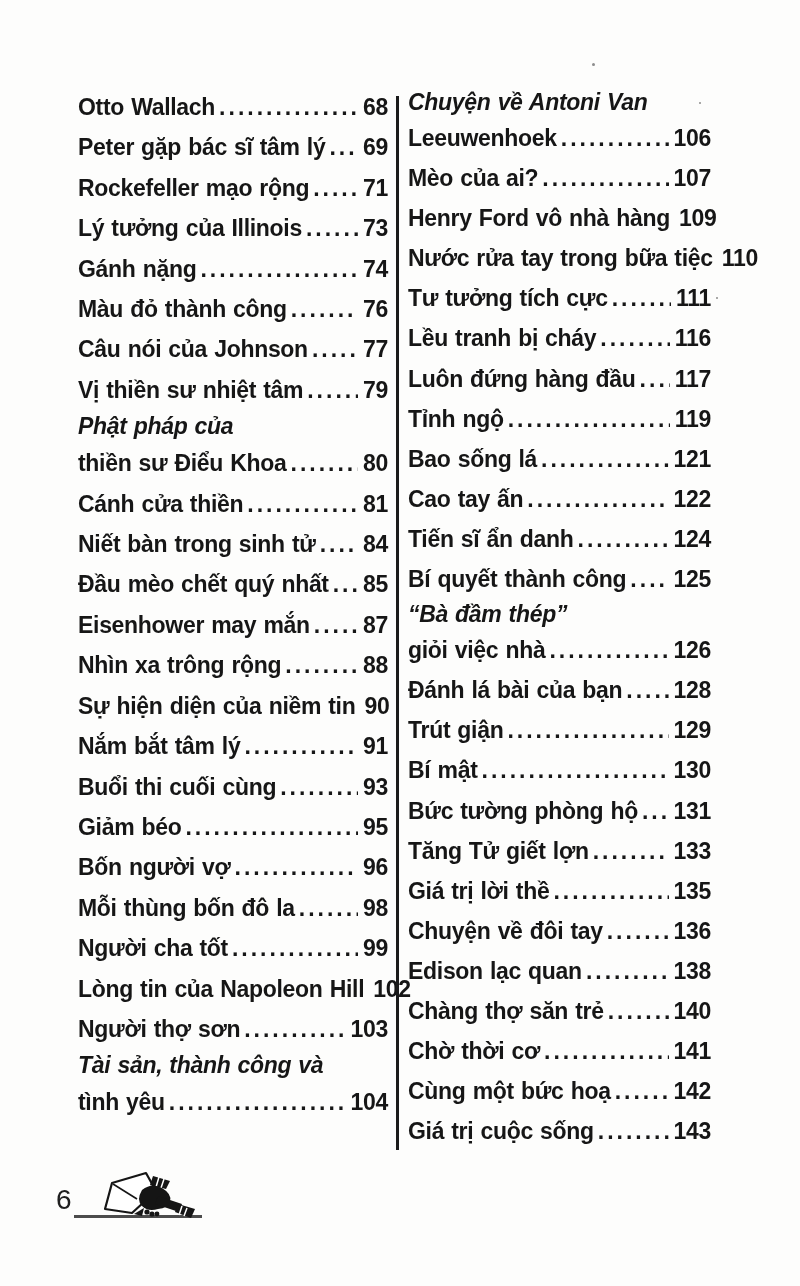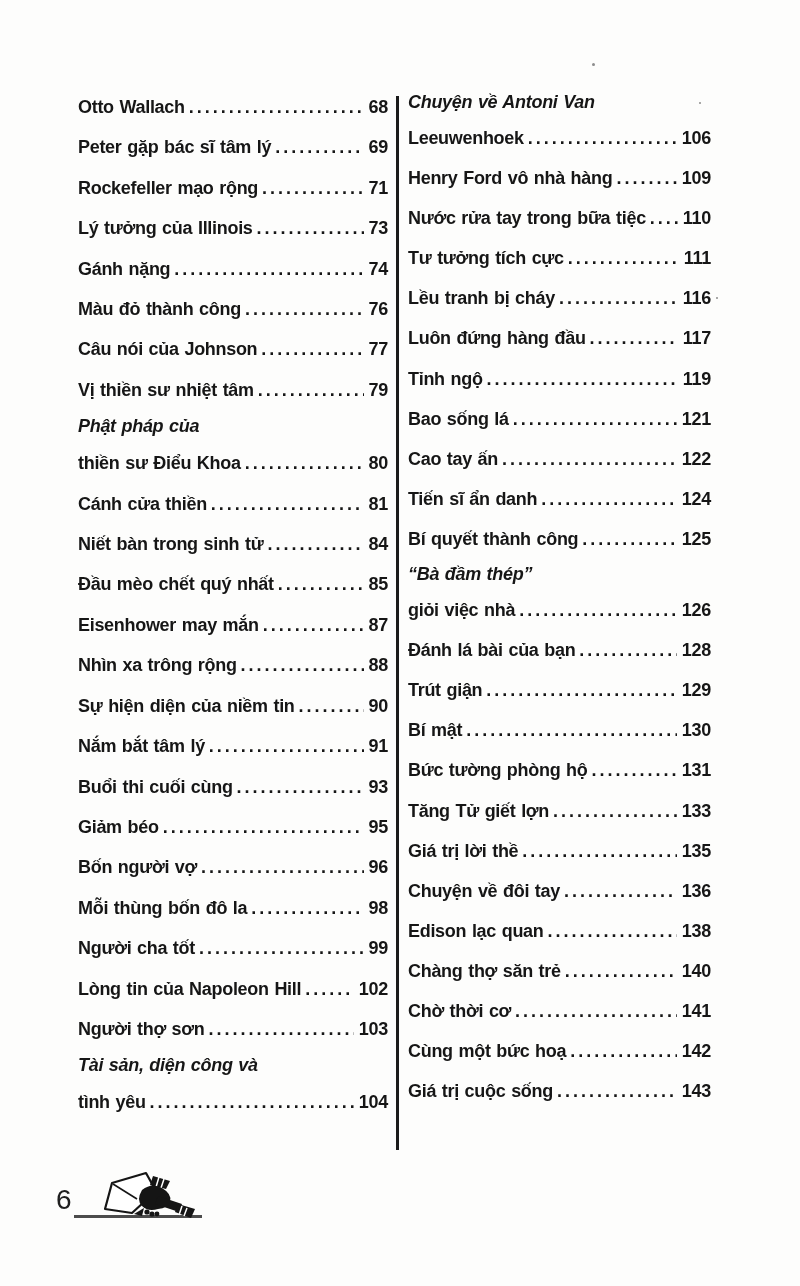--- a/index.html
+++ b/index.html
@@ -13,21 +13,21 @@
     height: 1286px;
     background: #fdfdfc;
     overflow: hidden;
     font-family: "Liberation Sans", "DejaVu Sans", sans-serif;
     color: #161616;
   }
   .toc-col {
     position: absolute;
     top: 87px;
     font-weight: 700;
-    font-size: 18px;
+    font-size: 23px;
     letter-spacing: -0.3px;
     word-spacing: 1px;
   }
   #col-left  { left: 78px;  width: 310px; --rh: 40.4px; --wh: 33px; }
   #col-right { left: 408px; width: 303px; --rh: 40.1px; --wh: 31px; }
 
   .entry { display: block; }
   .line {
     display: flex;
     align-items: baseline;
@@ -256,21 +256,21 @@
       </div>
       <div class="entry">
         <div class="line last">
           <span class="title">Người thợ sơn</span>
           <span class="leader"></span>
           <span class="pg">103</span>
         </div>
       </div>
       <div class="entry multi">
         <div class="line first">
-          <span class="title">Tài sản, diện công và</span>
+          <span class="title">Tài sản, thành công và</span>
         </div>
         <div class="line last">
           <span class="title">tình yêu</span>
           <span class="leader"></span>
           <span class="pg">104</span>
         </div>
       </div>
     </div>
 
   <div id="column-divider"></div>
@@ -281,20 +281,27 @@
           <span class="title">Chuyện về Antoni Van</span>
         </div>
         <div class="line last">
           <span class="title">Leeuwenhoek</span>
           <span class="leader"></span>
           <span class="pg">106</span>
         </div>
       </div>
       <div class="entry">
         <div class="line last">
+          <span class="title">Mèo của ai?</span>
+          <span class="leader"></span>
+          <span class="pg">107</span>
+        </div>
+      </div>
+      <div class="entry">
+        <div class="line last">
           <span class="title">Henry Ford vô nhà hàng</span>
           <span class="leader"></span>
           <span class="pg">109</span>
         </div>
       </div>
       <div class="entry">
         <div class="line last">
           <span class="title">Nước rửa tay trong bữa tiệc</span>
           <span class="leader"></span>
           <span class="pg">110</span>

